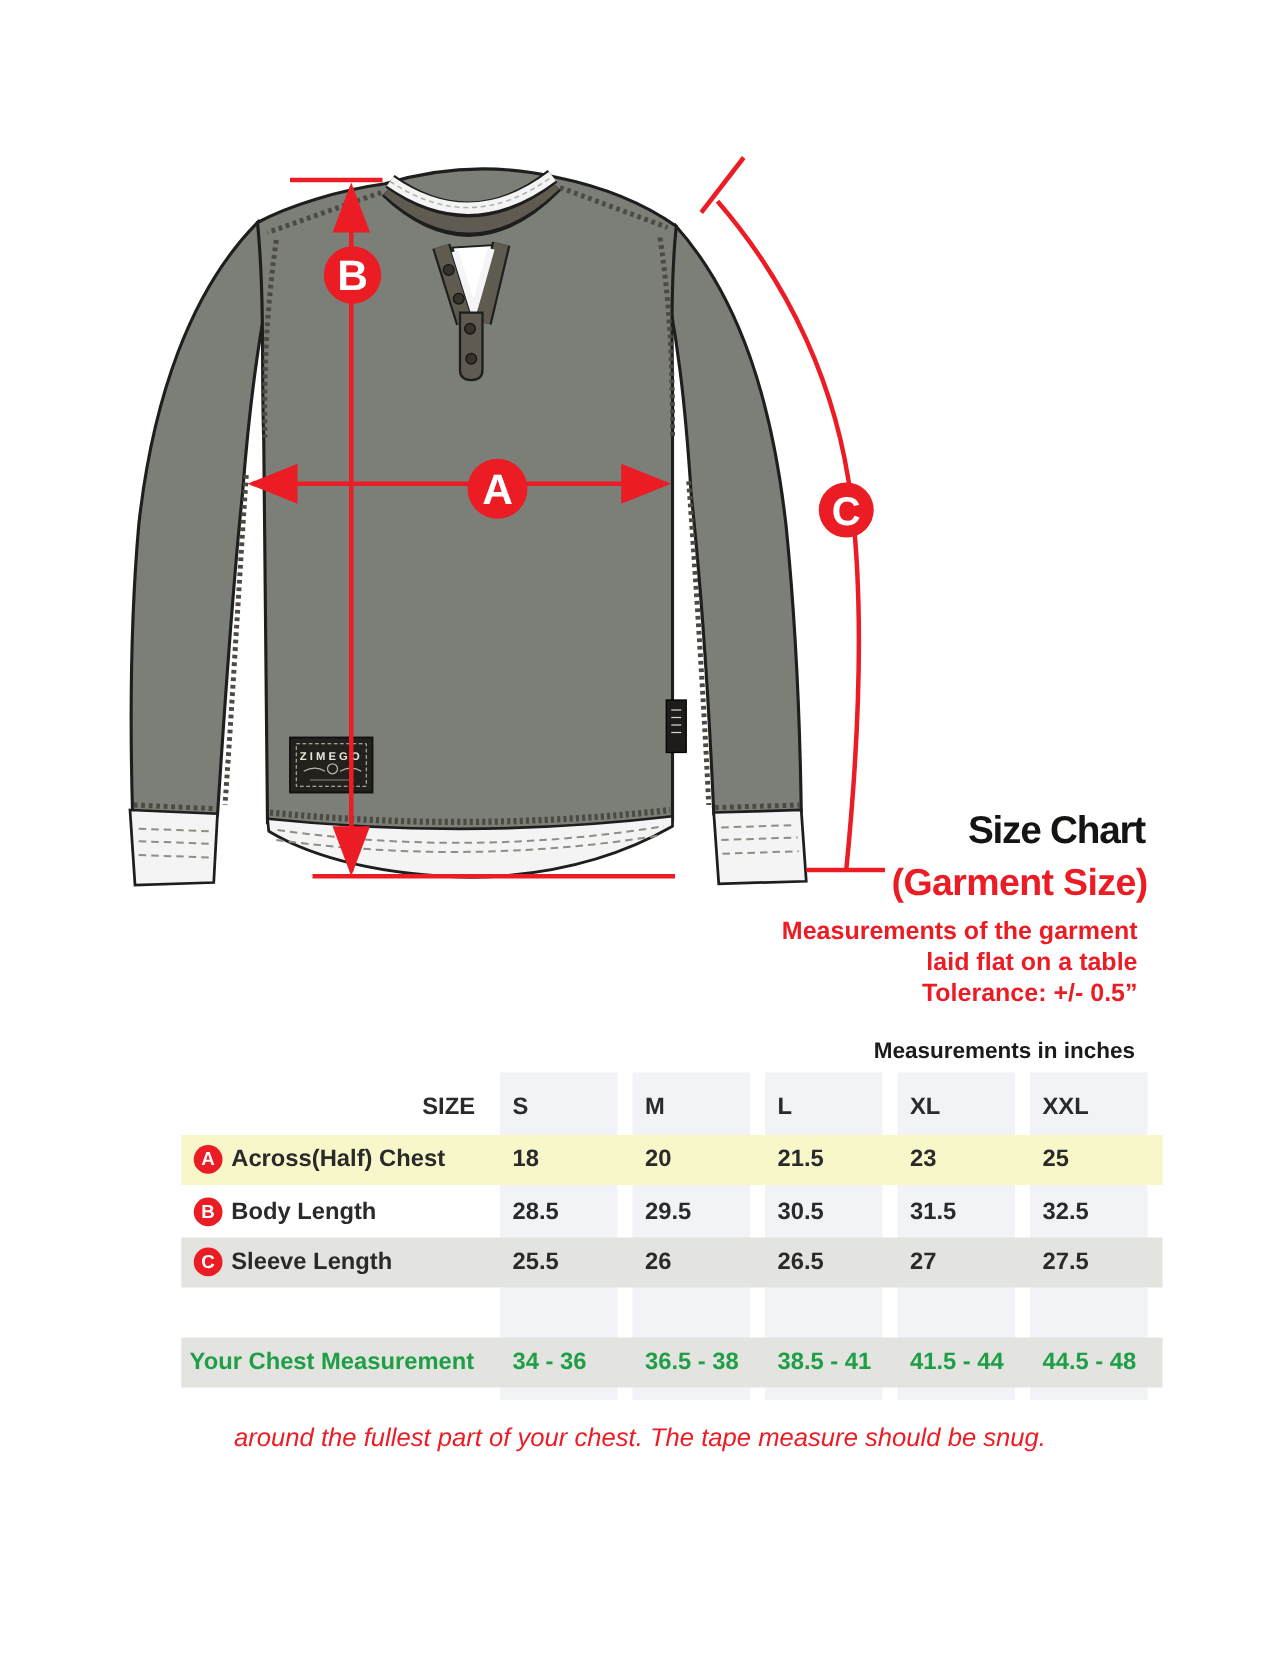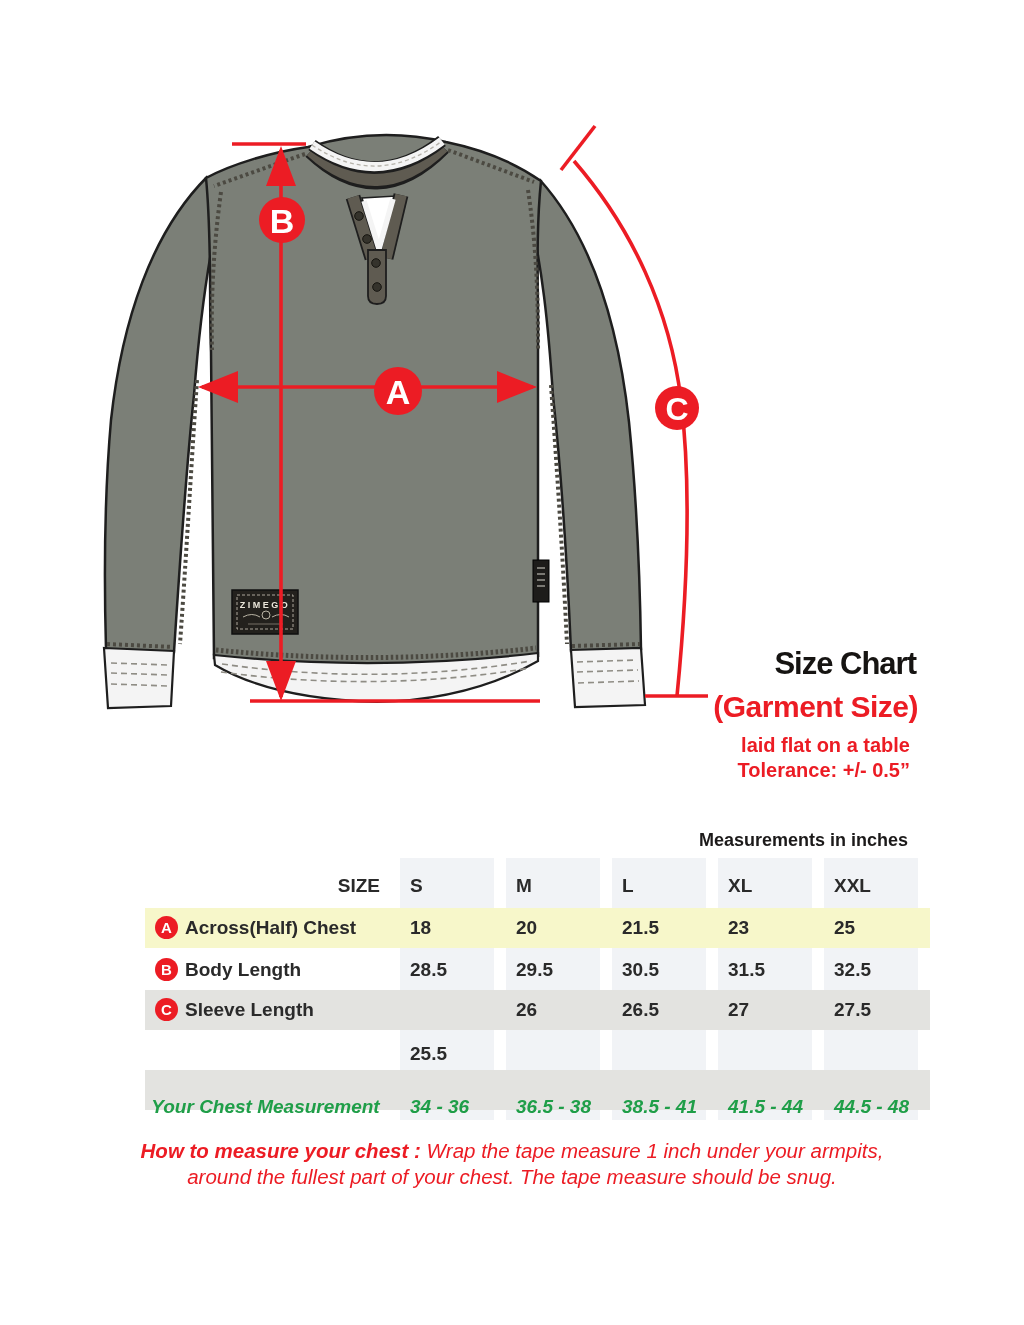--- a/index.html
+++ b/index.html
@@ -152,20 +152,21 @@
   </g>
   <g>
     <circle cx="677" cy="408" r="22" fill="#ec1c24"></circle>
     <text x="677" y="409" text-anchor="middle" dominant-baseline="central" fill="#ffffff" font-size="32" font-weight="700">C</text>
   </g>
 </svg>
 
 <div class="abs main-title">Size Chart</div>
 <div class="abs sub-title">(Garment Size)</div>
 <div class="abs note">
+  <div>Measurements of the garment</div>
   <div>laid flat  on a table</div>
   <div>Tolerance: +/- 0.5”</div>
 </div>
 <div class="abs units">Measurements in inches</div>
 
 <div class="abs size-table">
   <div class="stripe" style="left:255px;"></div>
   <div class="stripe" style="left:361px;"></div>
   <div class="stripe" style="left:467px;"></div>
   <div class="stripe" style="left:573px;"></div>
@@ -199,33 +200,32 @@
     <span class="cell val" style="left:265px;">28.5</span>
     <span class="cell val" style="left:371px;">29.5</span>
     <span class="cell val" style="left:477px;">30.5</span>
     <span class="cell val" style="left:583px;">31.5</span>
     <span class="cell val" style="left:689px;">32.5</span>
   </div>
 
   <div class="trow" style="top:132px;">
     <span class="badge">C</span>
     <span class="cell row-label">Sleeve Length</span>
-    <span class="cell val" style="left:265px;margin-top:44px;">25.5</span>
+    <span class="cell val" style="left:265px;">25.5</span>
     <span class="cell val" style="left:371px;">26</span>
     <span class="cell val" style="left:477px;">26.5</span>
     <span class="cell val" style="left:583px;">27</span>
     <span class="cell val" style="left:689px;">27.5</span>
   </div>
 
-  <div class="trow" style="top:229px;font-style:italic;">
+  <div class="trow" style="top:212px;">
     <span class="cell chest-label green">Your Chest Measurement</span>
     <span class="cell val green" style="left:265px;">34 - 36</span>
     <span class="cell val green" style="left:371px;">36.5 - 38</span>
     <span class="cell val green" style="left:477px;">38.5 - 41</span>
     <span class="cell val green" style="left:583px;">41.5 - 44</span>
     <span class="cell val green" style="left:689px;">44.5 - 48</span>
   </div>
 </div>
 
 <div class="abs footer">
-  <div><span class="lead">How to measure your chest :</span><span> Wrap the tape measure 1 inch under your armpits,</span></div>
   <div>around the fullest part of your chest. The tape measure should be snug.</div>
 </div>
 
 </body></html>

